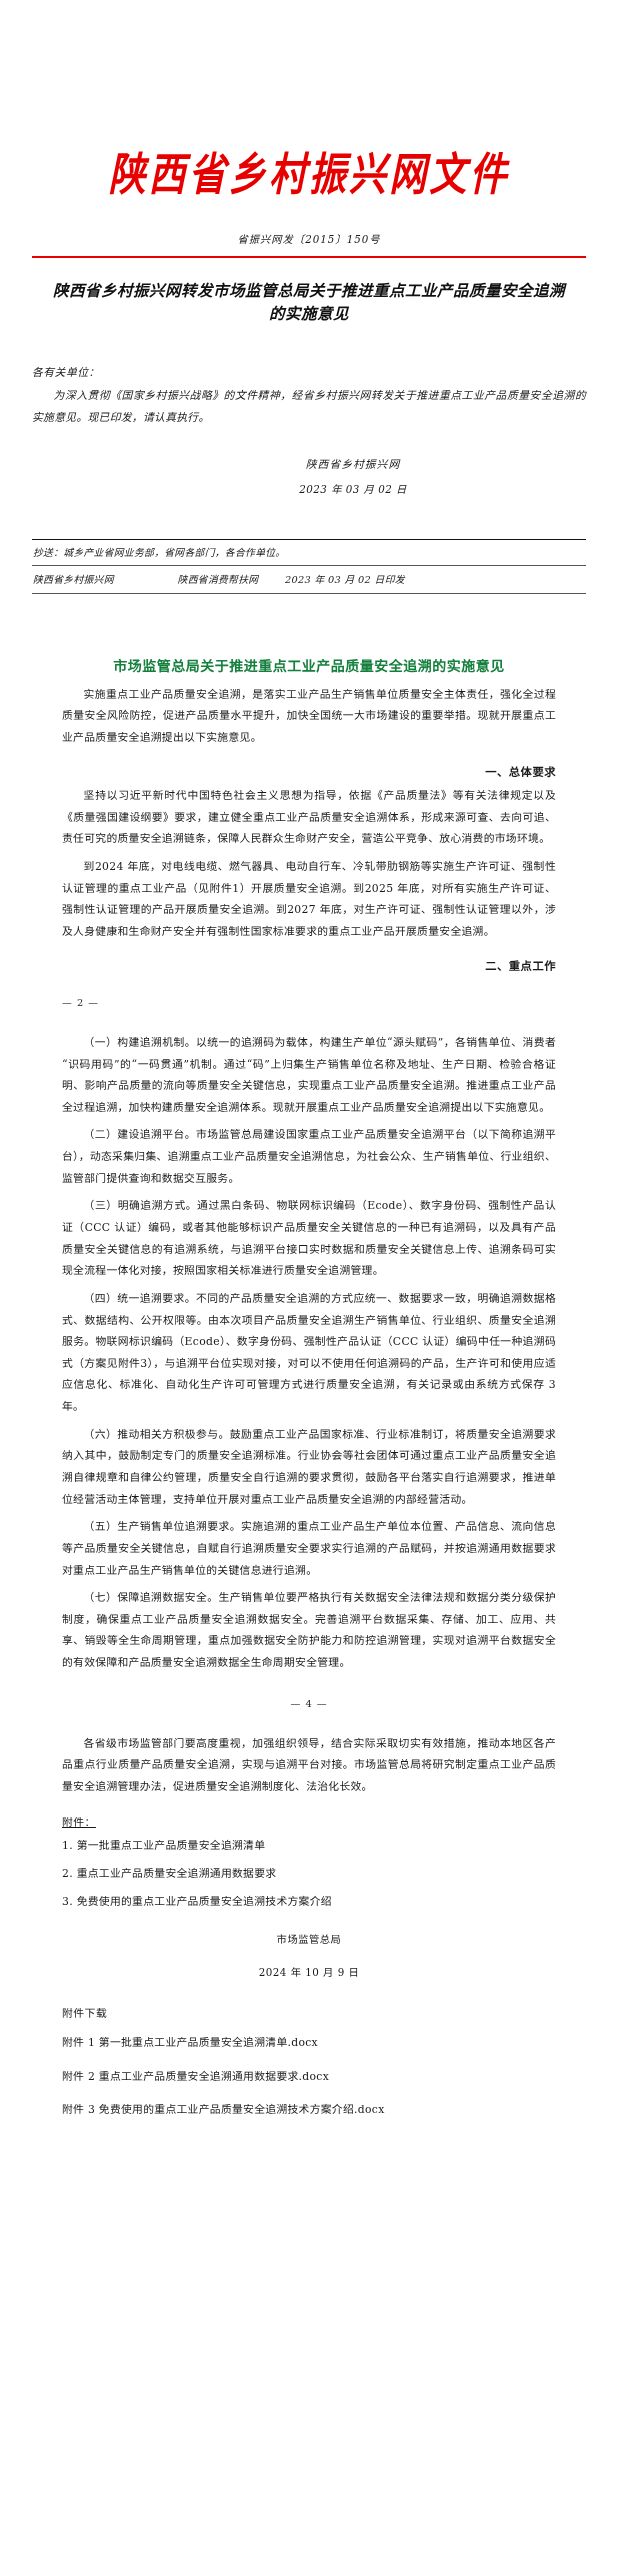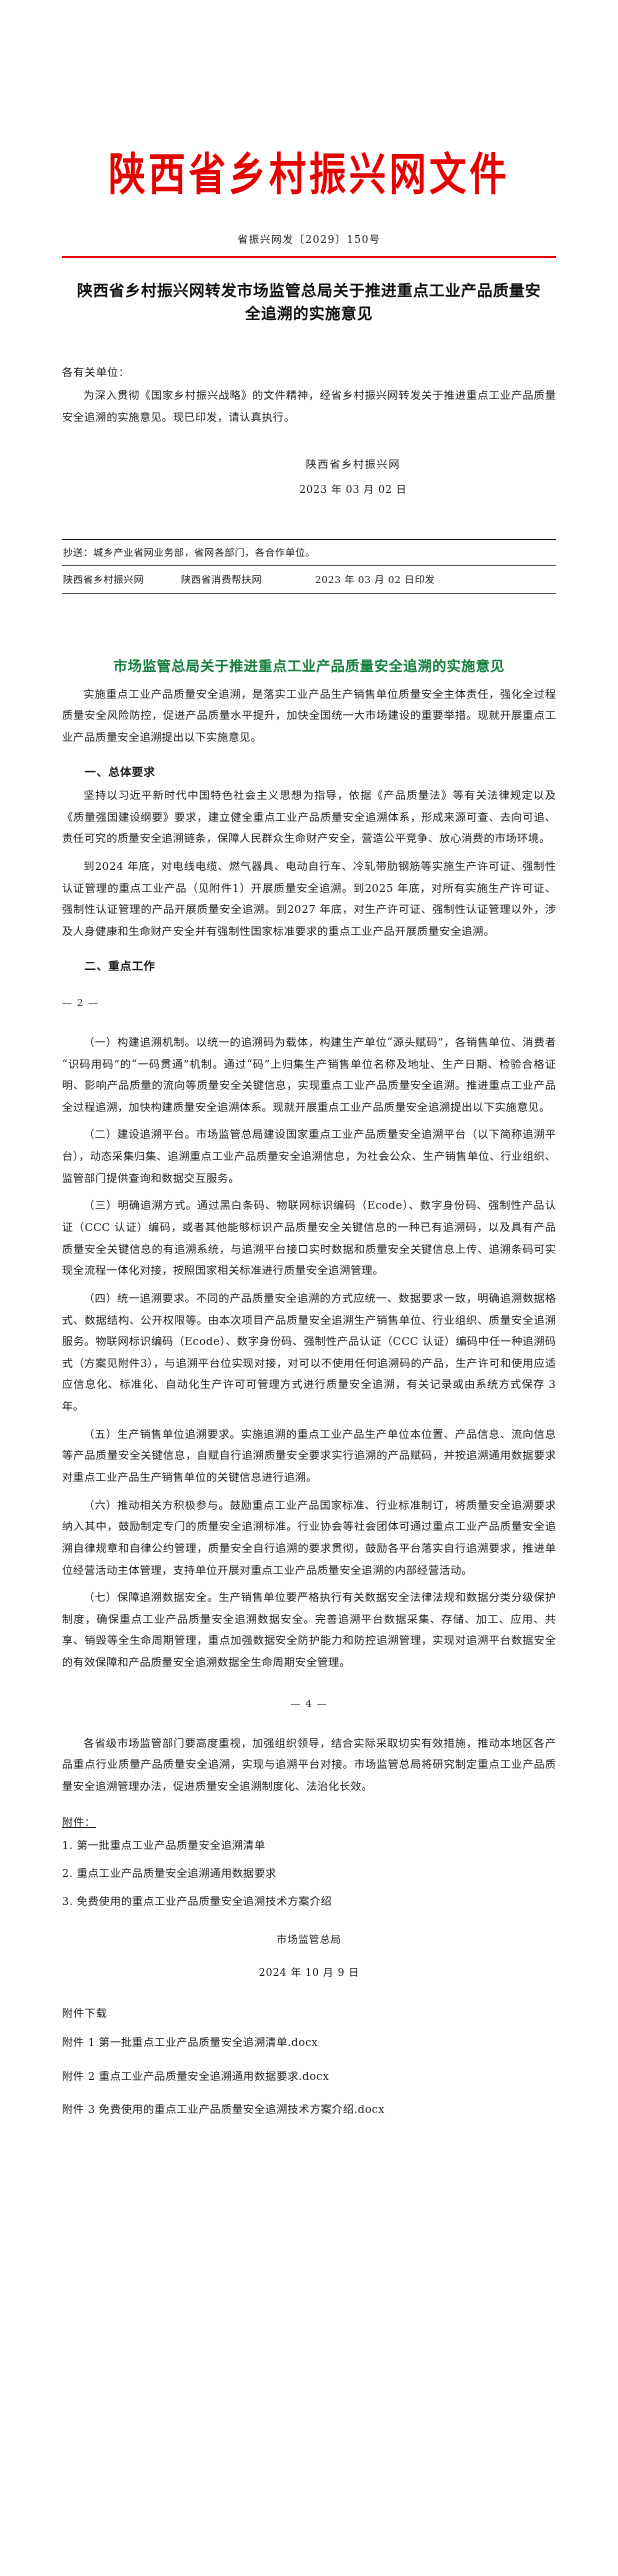--- a/index.html
+++ b/index.html
@@ -16,22 +16,23 @@
     width: 618px;
     min-height: 3716px;
     margin: 0 auto;
     background: #ffffff;
     position: relative;
     box-sizing: border-box;
   }
 
   
   .sheet1 {
-    padding: 0 62px;
+    padding: 0 32px;
     box-sizing: border-box;
+    font-style: italic;
   }
   .letterhead-spacer { height: 149px; }
 
   .letterhead-title {
     text-align: center;
     color: #e60000;
     font-family: "DejaVu Serif", "Liberation Serif", serif;
     font-weight: 700;
     font-size: 37px;
     letter-spacing: 3.1px;
@@ -104,21 +105,21 @@
     letter-spacing: 0.3px;
     padding: 5.2px 1px 5.2px 1px;
   }
   .footer-imprint {
     font-size: 9.8px;
     letter-spacing: 0.3px;
     padding: 7.2px 1px 7.2px 1px;
     display: flex;
   }
   .footer-imprint .fi-a { width: 118px; }
-  .footer-imprint .fi-b { width: 134px; }
+  .footer-imprint .fi-b { width: 134px; text-align: center; }
   .footer-imprint .fi-c { flex: 1; text-align: left; }
 
   
   .sheet2 {
     padding: 0 62px;
     box-sizing: border-box;
     margin-top: 62px;
   }
   .sub-title {
     text-align: center;
@@ -128,20 +129,21 @@
     letter-spacing: 0.5px;
     margin: 0 20.6px;
     color: #15803d;
   }
   .section-h {
     font-weight: 700;
     font-size: 11.3px;
     letter-spacing: 0.5px;
     text-indent: 2em;
     margin: 14.4px 0 3.1px 0;
+    text-align: right;
   }
   .page-mark {
     text-align: left;
     font-size: 9.8px;
     letter-spacing: 1px;
     margin: 24px 0 24px 0;
     color: #222;
   }
   .page-mark.center { text-align: center; }
 
@@ -183,21 +185,21 @@
 <body>
 
 <div class="page">
 
   <div class="sheet1">
 
     <div class="letterhead-spacer"></div>
 
     <div class="letterhead-title">陕西省乡村振兴网文件</div>
 
-    <div class="doc-number">省振兴网发〔2029〕150号</div>
+    <div class="doc-number">省振兴网发〔2015〕150号</div>
 
     <div class="red-rule"></div>
 
     <div class="main-title">陕西省乡村振兴网转发市场监管总局关于推进重点工业产品质量安全追溯的实施意见</div>
 
     <div class="addressee">各有关单位：</div>
 
     <p class="body-p">为深入贯彻《国家乡村振兴战略》的文件精神，经省乡村振兴网转发关于推进重点工业产品质量安全追溯的实施意见。现已印发，请认真执行。</p>
 
     <div class="signature-block">
@@ -230,22 +232,22 @@
     <p class="body-p">到2024 年底，对电线电缆、燃气器具、电动自行车、冷轧带肋钢筋等实施生产许可证、强制性认证管理的重点工业产品（见附件1）开展质量安全追溯。到2025 年底，对所有实施生产许可证、强制性认证管理的产品开展质量安全追溯。到2027 年底，对生产许可证、强制性认证管理以外，涉及人身健康和生命财产安全并有强制性国家标准要求的重点工业产品开展质量安全追溯。</p>
 
     <div class="section-h">二、重点工作</div>
 
     <div class="page-mark">— 2 —</div>
 
     <p class="body-p">（一）构建追溯机制。以统一的追溯码为载体，构建生产单位“源头赋码”，各销售单位、消费者“识码用码”的“一码贯通”机制。通过“码”上归集生产销售单位名称及地址、生产日期、检验合格证明、影响产品质量的流向等质量安全关键信息，实现重点工业产品质量安全追溯。推进重点工业产品全过程追溯，加快构建质量安全追溯体系。现就开展重点工业产品质量安全追溯提出以下实施意见。</p>
     <p class="body-p">（二）建设追溯平台。市场监管总局建设国家重点工业产品质量安全追溯平台（以下简称追溯平台），动态采集归集、追溯重点工业产品质量安全追溯信息，为社会公众、生产销售单位、行业组织、监管部门提供查询和数据交互服务。</p>
     <p class="body-p">（三）明确追溯方式。通过黑白条码、物联网标识编码（Ecode）、数字身份码、强制性产品认证（CCC 认证）编码，或者其他能够标识产品质量安全关键信息的一种已有追溯码，以及具有产品质量安全关键信息的有追溯系统，与追溯平台接口实时数据和质量安全关键信息上传、追溯条码可实现全流程一体化对接，按照国家相关标准进行质量安全追溯管理。</p>
     <p class="body-p">（四）统一追溯要求。不同的产品质量安全追溯的方式应统一、数据要求一致，明确追溯数据格式、数据结构、公开权限等。由本次项目产品质量安全追溯生产销售单位、行业组织、质量安全追溯服务。物联网标识编码（Ecode）、数字身份码、强制性产品认证（CCC 认证）编码中任一种追溯码式（方案见附件3），与追溯平台位实现对接，对可以不使用任何追溯码的产品，生产许可和使用应适应信息化、标准化、自动化生产许可可管理方式进行质量安全追溯，有关记录或由系统方式保存 3 年。</p>
+    <p class="body-p">（六）推动相关方积极参与。鼓励重点工业产品国家标准、行业标准制订，将质量安全追溯要求纳入其中，鼓励制定专门的质量安全追溯标准。行业协会等社会团体可通过重点工业产品质量安全追溯自律规章和自律公约管理，质量安全自行追溯的要求贯彻，鼓励各平台落实自行追溯要求，推进单位经营活动主体管理，支持单位开展对重点工业产品质量安全追溯的内部经营活动。</p>
     <p class="body-p">（五）生产销售单位追溯要求。实施追溯的重点工业产品生产单位本位置、产品信息、流向信息等产品质量安全关键信息，自赋自行追溯质量安全要求实行追溯的产品赋码，并按追溯通用数据要求对重点工业产品生产销售单位的关键信息进行追溯。</p>
-    <p class="body-p">（六）推动相关方积极参与。鼓励重点工业产品国家标准、行业标准制订，将质量安全追溯要求纳入其中，鼓励制定专门的质量安全追溯标准。行业协会等社会团体可通过重点工业产品质量安全追溯自律规章和自律公约管理，质量安全自行追溯的要求贯彻，鼓励各平台落实自行追溯要求，推进单位经营活动主体管理，支持单位开展对重点工业产品质量安全追溯的内部经营活动。</p>
     <p class="body-p">（七）保障追溯数据安全。生产销售单位要严格执行有关数据安全法律法规和数据分类分级保护制度，确保重点工业产品质量安全追溯数据安全。完善追溯平台数据采集、存储、加工、应用、共享、销毁等全生命周期管理，重点加强数据安全防护能力和防控追溯管理，实现对追溯平台数据安全的有效保障和产品质量安全追溯数据全生命周期安全管理。</p>
 
     <div class="page-mark center">— 4 —</div>
 
     <p class="body-p">各省级市场监管部门要高度重视，加强组织领导，结合实际采取切实有效措施，推动本地区各产品重点行业质量产品质量安全追溯，实现与追溯平台对接。市场监管总局将研究制定重点工业产品质量安全追溯管理办法，促进质量安全追溯制度化、法治化长效。</p>
 
     <div class="attach-list">
       <div class="attach-head">附件：</div>
       <div class="attach-line">1. 第一批重点工业产品质量安全追溯清单</div>
       <div class="attach-line">2. 重点工业产品质量安全追溯通用数据要求</div>

